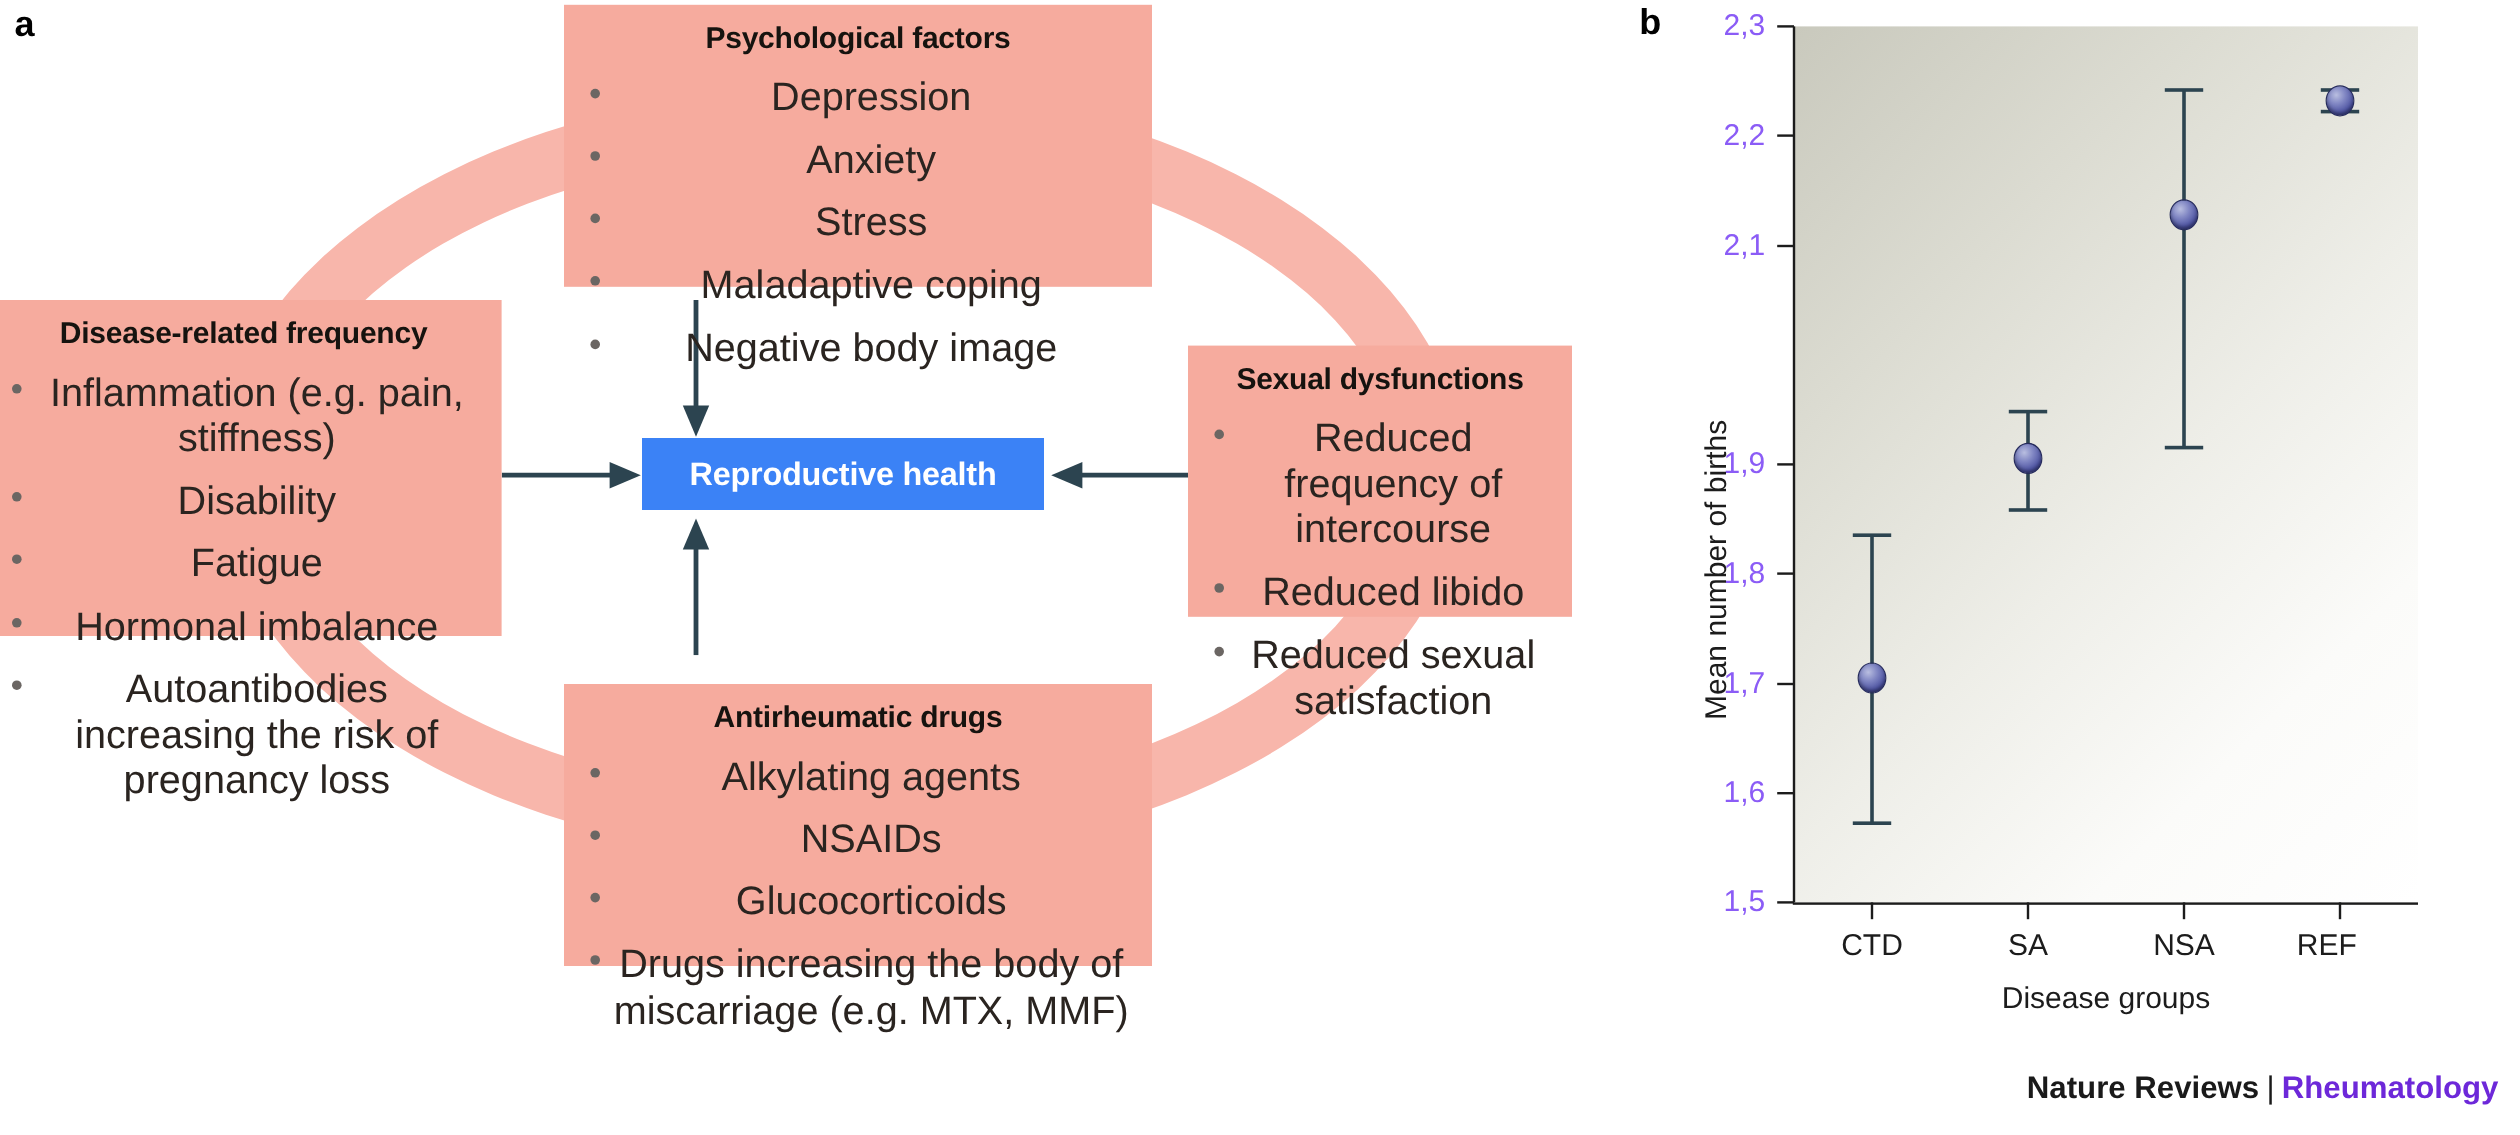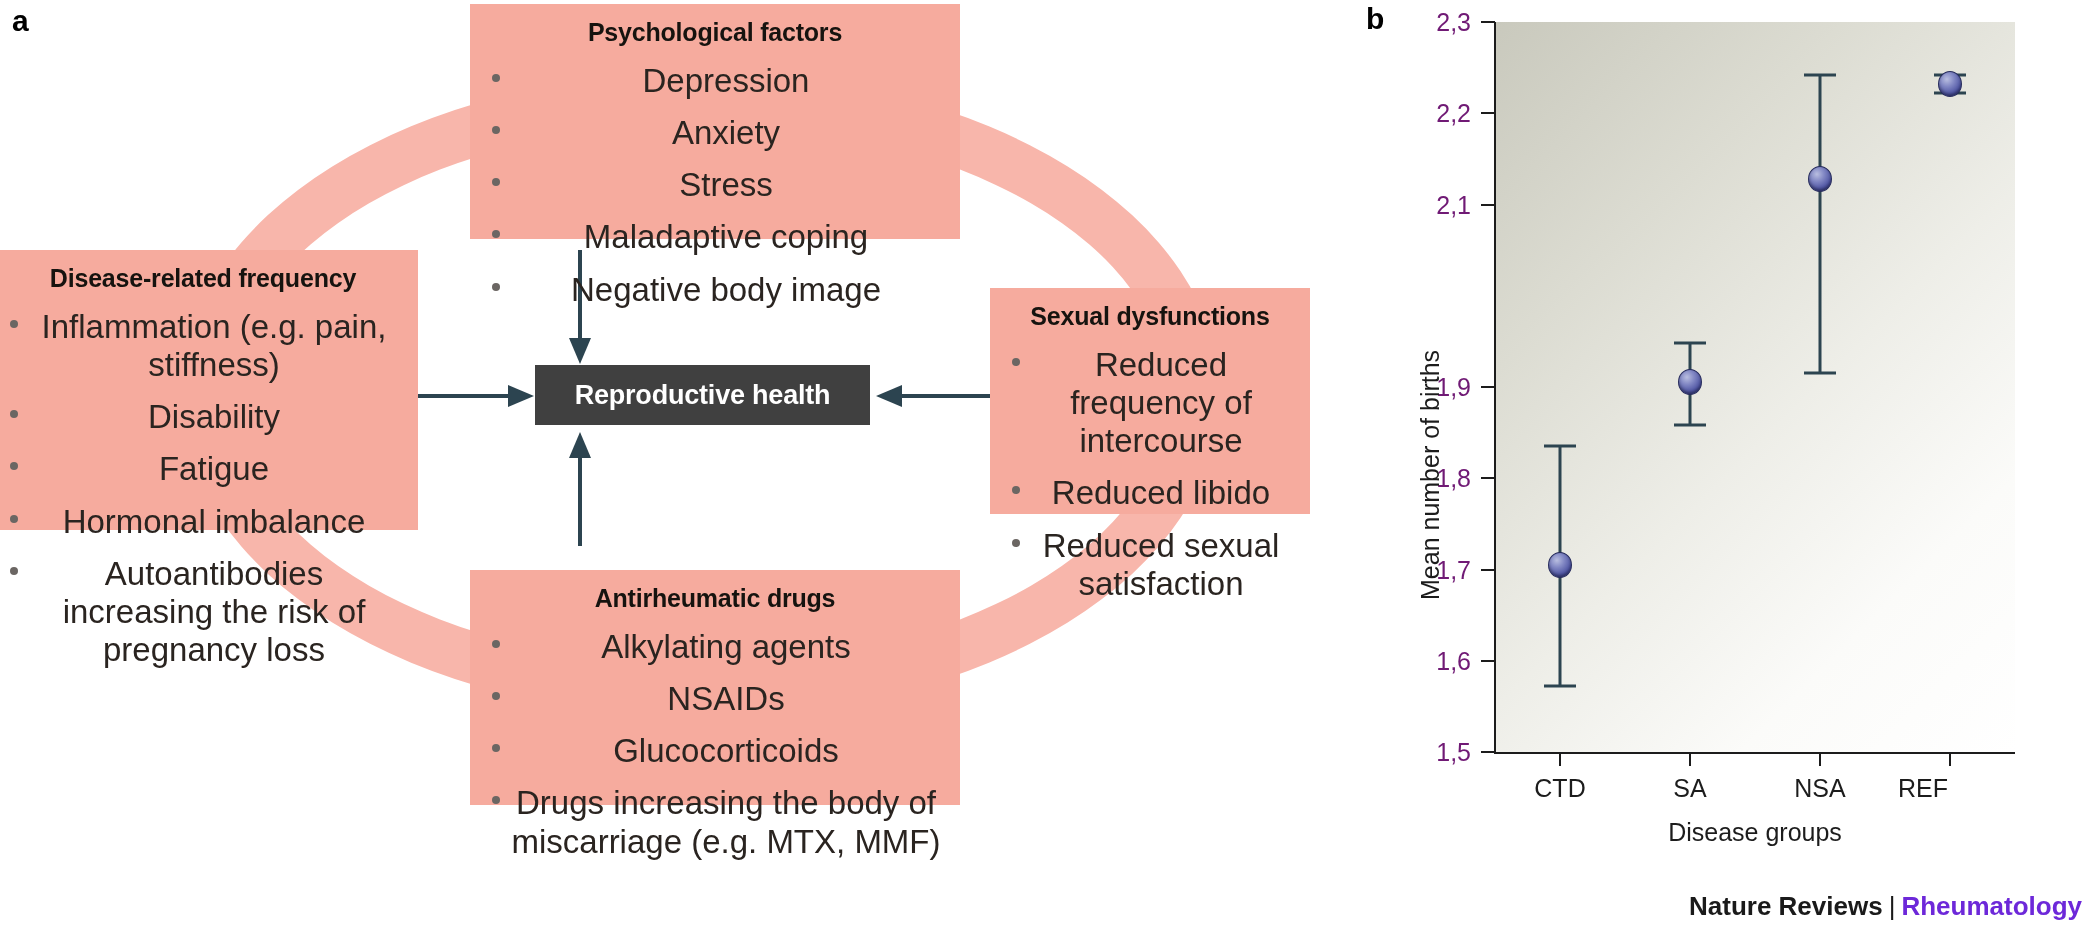--- a/index.html
+++ b/index.html
@@ -23,33 +23,33 @@
           color:#2a2420;margin-top:14px;}
   .box li::before{content:"";position:absolute;left:4px;top:12px;
           width:8px;height:8px;border-radius:50%;background:#6b6663;}
 
   #box-psych{left:470px;top:4px;width:490px;height:235px;}
   #box-disease{left:-12px;top:250px;width:430px;height:280px;}
   #box-sexual{left:990px;top:288px;width:320px;height:226px;}
   #box-drugs{left:470px;top:570px;width:490px;height:235px;}
 
   #center-box{position:absolute;left:535px;top:365px;width:335px;height:60px;
-      background:#404040;display:flex;align-items:center;justify-content:center;}
+      background:#3b82f6;display:flex;align-items:center;justify-content:center;}
   #center-box span{color:#ffffff;font-size:27px;font-weight:bold;letter-spacing:-0.2px;}
 
   .arrow{position:absolute;}
 
   
   #panel-b{position:absolute;left:1360px;top:0;width:740px;height:946px;}
   #plot-wrap{position:absolute;left:135px;top:22px;width:520px;height:730px;}
   #plot-area{position:absolute;left:0;top:0;width:520px;height:730px;
       background:linear-gradient(135deg,#c9c9bd 0%,#dcdcd2 28%,#eeeee8 55%,#fbfbf9 78%,#ffffff 100%);}
   .axis-line{position:absolute;background:#1c1c1c;}
   .tick{position:absolute;background:#1c1c1c;}
-  .ytick-label{position:absolute;right:0;font-size:25px;color:#701a75;
+  .ytick-label{position:absolute;right:0;font-size:25px;color:#8b5cf6;
       text-align:right;transform:translateY(-50%);white-space:nowrap;}
   .xtick-label{position:absolute;font-size:25px;color:#1c1c1c;
       text-align:center;transform:translateX(-50%);white-space:nowrap;}
   #ylabel{position:absolute;font-size:25px;color:#1c1c1c;white-space:nowrap;
       transform:rotate(-90deg);transform-origin:left top;}
   #xlabel{position:absolute;font-size:25px;color:#1c1c1c;
       text-align:center;transform:translateX(-50%);white-space:nowrap;}
 
   .errbar{position:absolute;width:3px;background:#2c4450;transform:translateX(-50%);}
   .cap{position:absolute;width:32px;height:3px;background:#2c4450;
@@ -164,21 +164,21 @@
         <div class="ytick-label" style="left: -104px; width: 80px; top: 0px;">2,3</div>
       </div>
     <div id="x-ticks">
         <div class="tick" style="left: 64px; top: 730px; width: 2px; height: 14px;"></div>
         <div class="xtick-label" style="left: 65px; top: 752px;">CTD</div>
         <div class="tick" style="left: 194px; top: 730px; width: 2px; height: 14px;"></div>
         <div class="xtick-label" style="left: 195px; top: 752px;">SA</div>
         <div class="tick" style="left: 324px; top: 730px; width: 2px; height: 14px;"></div>
         <div class="xtick-label" style="left: 325px; top: 752px;">NSA</div>
         <div class="tick" style="left: 454px; top: 730px; width: 2px; height: 14px;"></div>
-        <div class="xtick-label" style="left: 428px; top: 752px;">REF</div>
+        <div class="xtick-label" style="left: 444px; top: 752px;">REF</div>
       </div>
     <div id="series">
         <div class="errbar" style="left: 65px; top: 424.312px; height: 239.988px;"></div>
         <div class="cap" style="left: 65px; top: 424.312px;"></div>
         <div class="cap" style="left: 65px; top: 664.3px;"></div>
         <div class="marker" style="left: 65px; top: 542.937px;"></div>
         <div class="errbar" style="left: 195px; top: 321.2px; height: 82.125px;"></div>
         <div class="cap" style="left: 195px; top: 321.2px;"></div>
         <div class="cap" style="left: 195px; top: 403.325px;"></div>
         <div class="marker" style="left: 195px; top: 360.437px;"></div>

